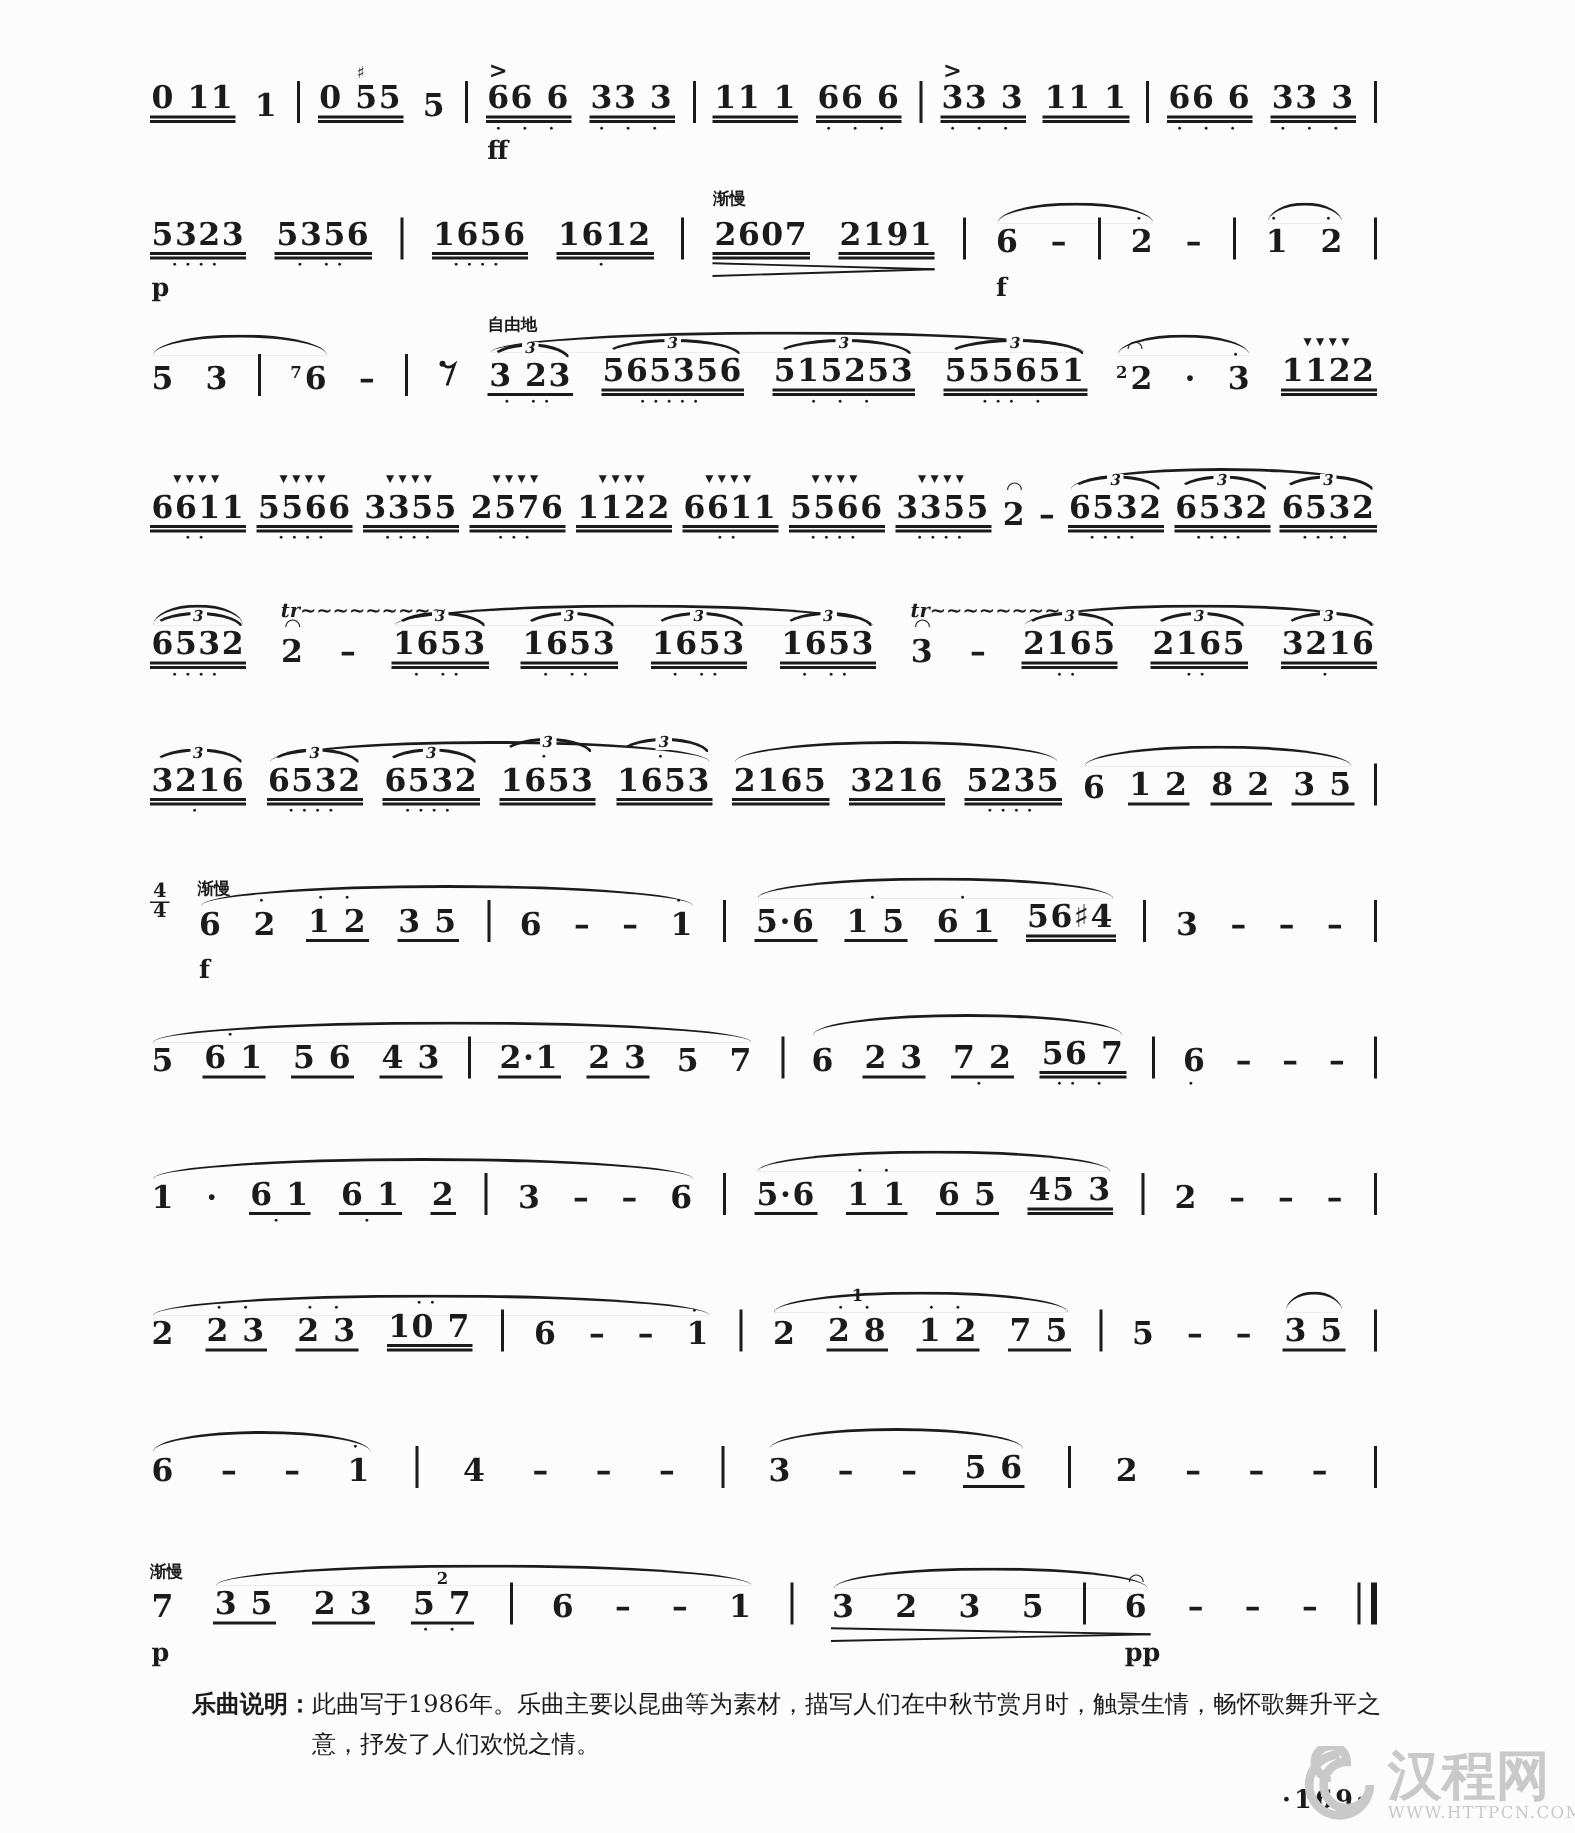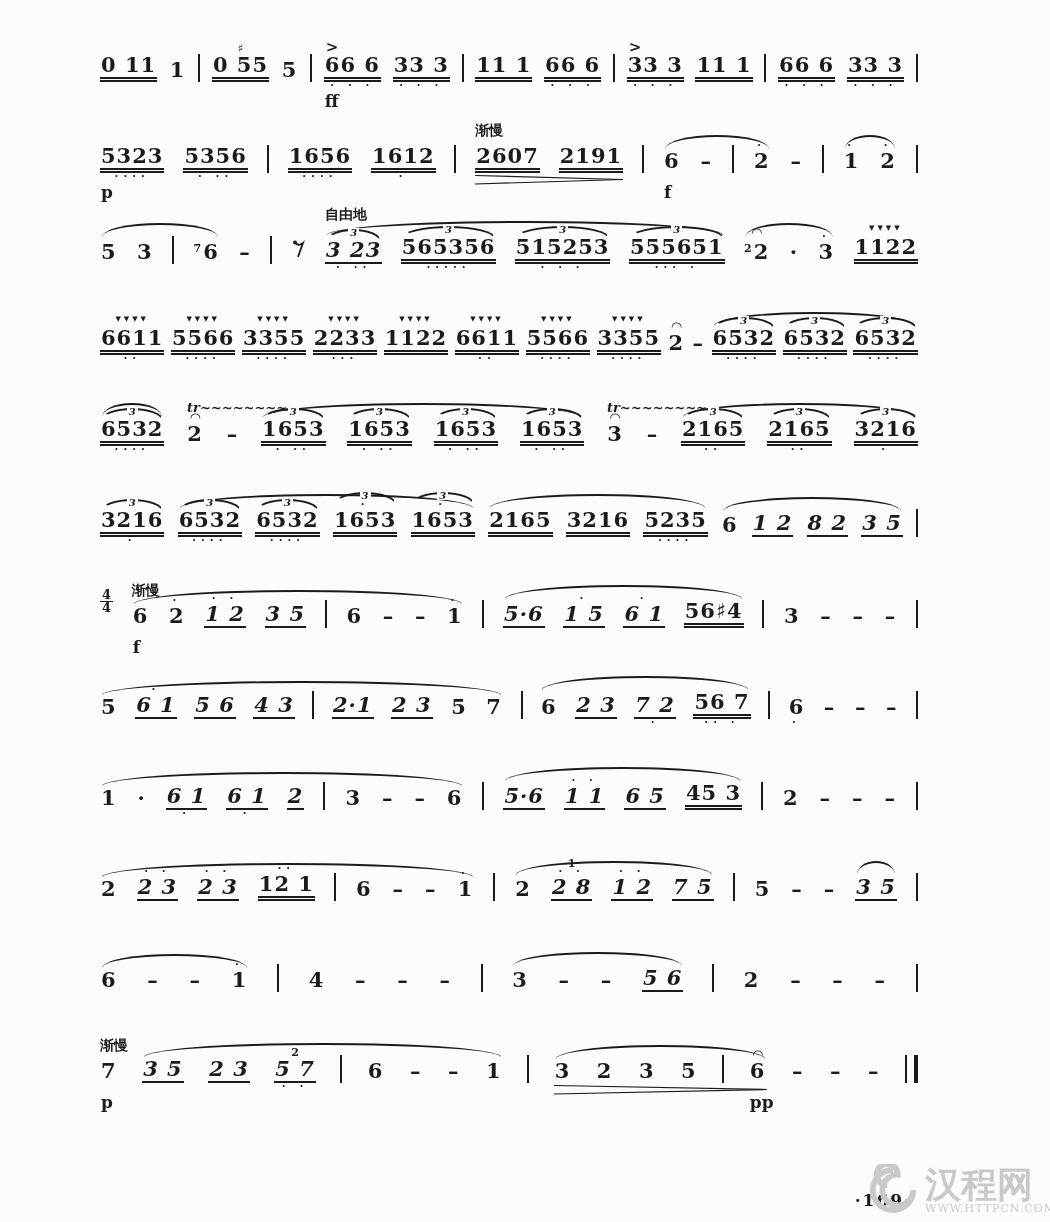--- a/index.html
+++ b/index.html
@@ -5,21 +5,21 @@
   :root{ --ink:#1b1b1b; --wm:#cccccc; }
   html,body{margin:0;padding:0;}
   body{background:#888;}
   .page{position:relative;width:1050px;height:1222px;background:#fcfcfc;overflow:hidden;
         font-family:"DejaVu Serif", serif; color:var(--ink);}
   .score{position:absolute;left:100px;top:30px;width:818px;text-align:right;}
   .line{position:relative;display:flex;align-items:flex-end;justify-content:space-between;
         height:64px;margin-bottom:27px;}
   .tok{position:relative;display:flex;flex-direction:column;align-items:center;}
   .tx{font-weight:bold;font-size:21px;line-height:24px;letter-spacing:1px;white-space:nowrap;padding:0 1px;}
-  .u1{border-bottom:2px solid var(--ink);font-style:italic;}
+  .u1{border-bottom:2px solid var(--ink);}
   .u2{border-bottom:5px double var(--ink);}
   .sub{height:12px;font-size:11px;line-height:8px;letter-spacing:5px;font-weight:bold;white-space:nowrap;}
   .dts{font-size:11px;line-height:7px;letter-spacing:5px;font-weight:bold;white-space:nowrap;}
   .ab{display:block;}
   .ab.acc{align-self:flex-start;font-weight:bold;font-size:15px;line-height:11px;margin-left:2px;}
   .ab.mk{font-size:7px;letter-spacing:3px;line-height:9px;margin-bottom:2px;}
   .ab.fm{font-size:13px;line-height:9px;}
   .ab.gr{font-size:11px;font-weight:bold;line-height:9px;}
   .ab.tr{width:16px;overflow:visible;white-space:nowrap;font-style:italic;font-weight:bold;
          font-size:13px;line-height:11px;align-self:center;}
@@ -28,21 +28,21 @@
   .tri::before{content:"";position:absolute;left:1px;right:1px;top:1px;height:8px;
        border:2px solid transparent;border-top-color:var(--ink);border-radius:50%/100% 100% 0 0;}
   .tri>span{position:relative;z-index:1;background:#fcfcfc;font-style:italic;font-weight:bold;
        font-size:10px;line-height:9px;padding:0 2px;}
   .g{font-size:11px;font-weight:bold;vertical-align:7px;margin-right:1px;}
   .bar{width:2px;background:var(--ink);height:28px;align-self:flex-end;margin-bottom:12px;}
   .bar.dbl{width:7px;background:none;border-left:2px solid var(--ink);border-right:4px solid var(--ink);}
   .ts{display:flex;flex-direction:column;align-items:center;font-weight:bold;font-size:13px;
       line-height:12px;margin-bottom:14px;}
   .ts .num{border-bottom:1.5px solid var(--ink);padding:0 2px;}
-  .lb{position:absolute;bottom:calc(100% + 4px);left:0;font-weight:bold;font-size:14px;
+  .lb{position:absolute;bottom:calc(100% + 4px);left:0;font-weight:bold;font-size:11px;
       white-space:nowrap;z-index:2;}
   .dyn{position:absolute;top:calc(100% - 1px);left:1px;font-weight:bold;
       font-size:17px;line-height:16px;z-index:2;}
   .slur{position:absolute;height:12px;border-top:2px solid var(--ink);
         border-radius:50% 50% 0 0/100% 100% 0 0;}
   .wedge{position:absolute;overflow:visible;}
   .footer{position:absolute;left:128px;top:1122px;width:800px;display:flex;
           font-size:16px;line-height:27px;}
   .flabel{font-weight:bold;white-space:nowrap;}
   .pagenum{position:absolute;bottom:12px;right:138px;font-weight:bold;font-size:17px;letter-spacing:2px;}
@@ -273,21 +273,21 @@
           <div class="tx u2">5566</div>
           <div class="sub">····</div>
         </div>
         <div class="tok">
           <div class="ab mk">▼▼▼▼</div>
           <div class="tx u2">3355</div>
           <div class="sub">····</div>
         </div>
         <div class="tok">
           <div class="ab mk">▼▼▼▼</div>
-          <div class="tx u2">2233</div>
+          <div class="tx u2">2576</div>
           <div class="sub">···</div>
         </div>
         <div class="tok">
           <div class="ab mk">▼▼▼▼</div>
           <div class="tx u2">1122</div>
           <div class="sub"></div>
         </div>
         <div class="tok">
           <div class="ab mk">▼▼▼▼</div>
           <div class="tx u2">6611</div>
@@ -733,21 +733,21 @@
           <div class="tx u1">2 3</div>
           <div class="sub"></div>
         </div>
         <div class="tok">
           <div class="dts">· ·</div>
           <div class="tx u1">2 3</div>
           <div class="sub"></div>
         </div>
         <div class="tok">
           <div class="dts">·· </div>
-          <div class="tx u2">12 1</div>
+          <div class="tx u2">10 7</div>
           <div class="sub"></div>
         </div>
         <div class="bar"></div>
         <div class="tok">
           <div class="tx">6</div>
           <div class="sub"></div>
         </div>
         <div class="tok">
           <div class="tx">–</div>
           <div class="sub"></div>
@@ -952,20 +952,27 @@
         <div class="bar dbl"></div>
         <div class="slur" style="left: 44px; width: 357px; top: 12px;"></div>
         <div class="slur" style="left: 456px; width: 209px; top: 14px;"></div>
         <svg class="wedge" width="213" height="10" style="left: 454px; top: 54px;">
           <line x1="0" y1="0.5" x2="213" y2="4.5" stroke="var(--ink)" stroke-width="1.2"></line>
           <line x1="0" y1="9" x2="213" y2="4.5" stroke="var(--ink)" stroke-width="1.2"></line>
         </svg>
       </div>
     </div>
 
+  <div class="footer">
+    <span class="flabel">乐曲说明：</span>
+    <span class="ftext">
+      <div>此曲写于1986年。乐曲主要以昆曲等为素材，描写人们在中秋节赏月时，触景生情，畅怀歌舞升平之</div>
+      <div>意，抒发了人们欢悦之情。</div>
+    </span>
+  </div>
 
   <div class="pagenum">·169·</div>
 
   <div class="watermark">
     <svg width="52" height="52" viewBox="0 0 54 54">
       <path d="M27 6 A21 21 0 1 0 48 27 A16 16 0 1 1 32 11 A11 11 0 1 0 21 22" fill="none" stroke="currentColor" stroke-width="6"></path>
     </svg>
     <div>
       <div class="wm-name">汉程网</div>
       <div class="wm-url">WWW.HTTPCN.COM</div>

